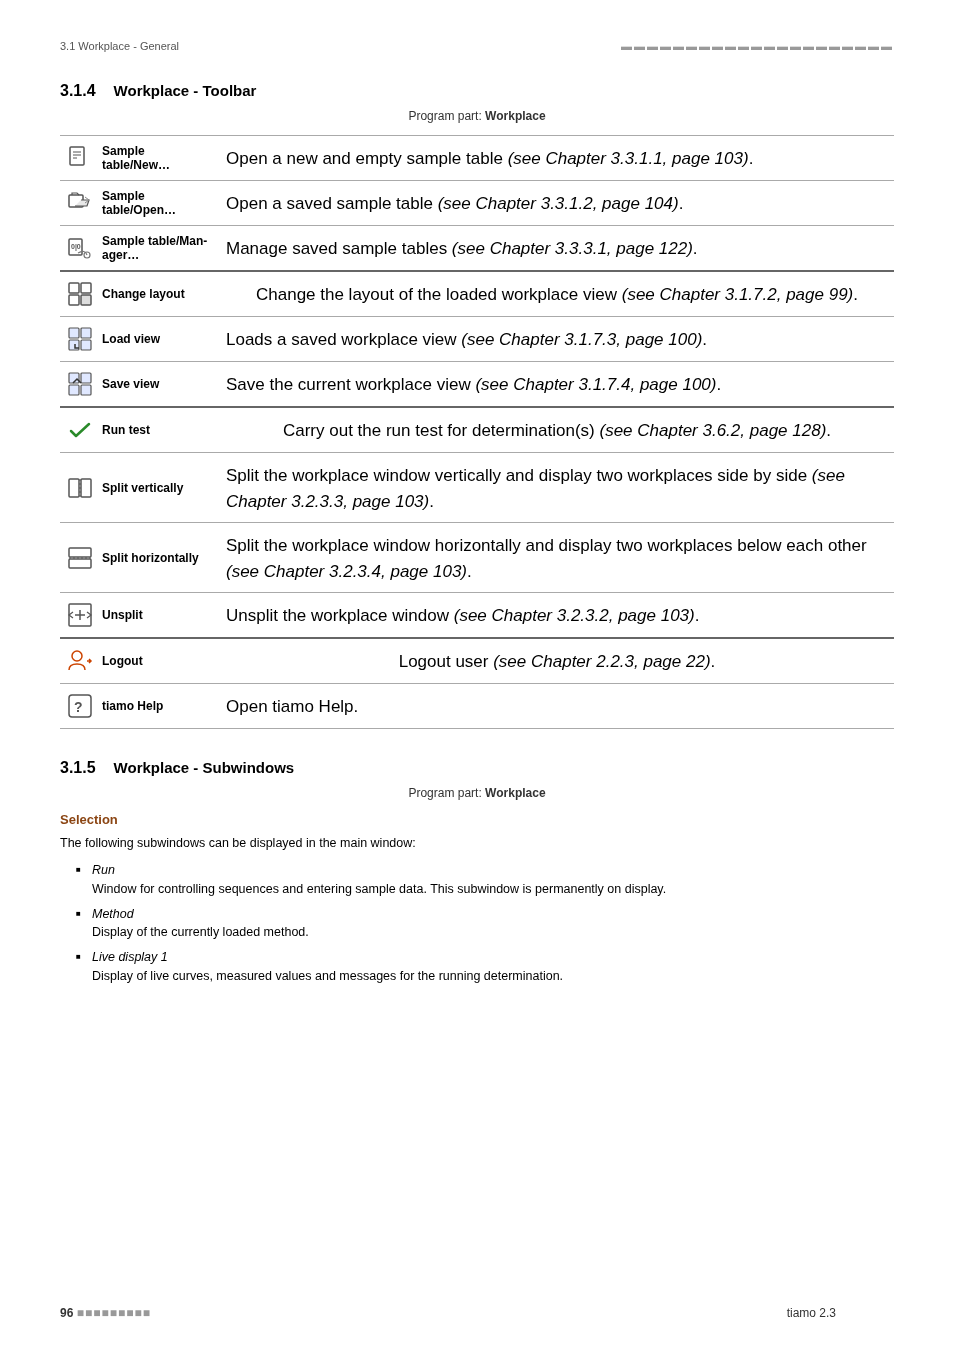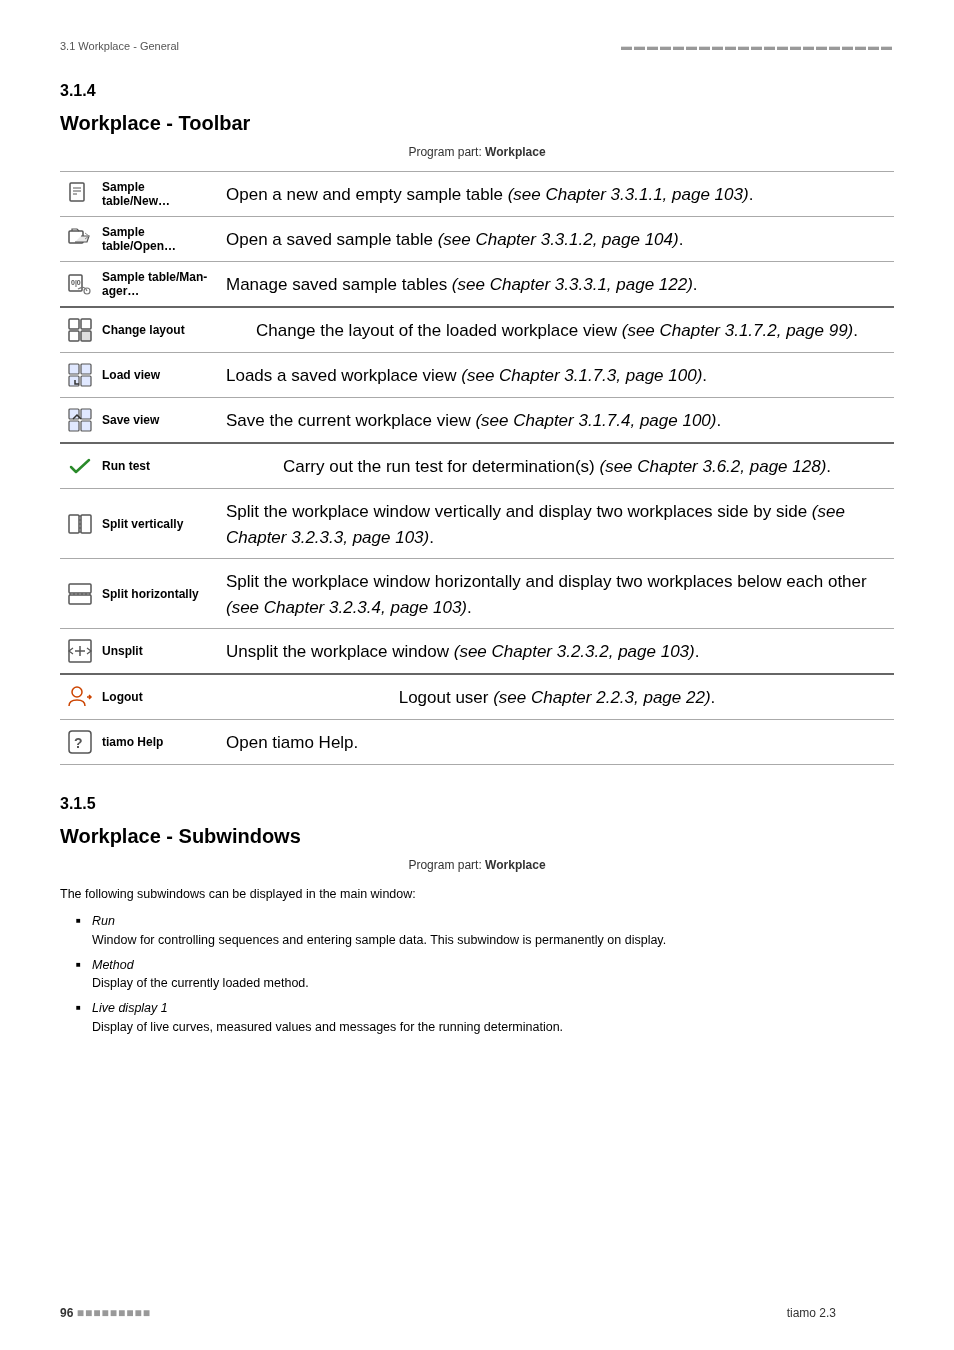--- a/index.html
+++ b/index.html
@@ -18,34 +18,33 @@
       align-items: center;
       margin-bottom: 30px;
       font-size: 11px;
       color: #555;
     }
     .page-header-dots {
       letter-spacing: 2px;
       color: #999;
     }
     .section-title {
-      font-size: 20px;
+      font-size: 15px;
       font-weight: bold;
       margin-bottom: 4px;
     }
     .section-number {
       font-size: 16px;
       font-weight: bold;
     }
     .section-header {
       display: flex;
-      gap: 12px;
+      gap: 18px;
       align-items: baseline;
       margin-bottom: 6px;
-      flex-direction: column;
     }
     .program-part {
       text-align: center;
       font-size: 12px;
       margin-bottom: 12px;
       color: #333;
     }
     .program-part b { font-weight: bold; }
 
     
@@ -413,20 +412,21 @@
 
 <div class="section-315">
   <div class="section-header">
     <span class="section-number">3.1.5</span>
     <span class="section-title">Workplace - Subwindows</span>
   </div>
   <div class="program-part">
     <span>Program part:</span> <b>Workplace</b>
   </div>
 
+  <div class="sub-heading">Selection</div>
   <div class="body-text">The following subwindows can be displayed in the main window:</div>
 
   <ul class="bullet-list">
     <li>
       <i>Run</i><br>
       <span>Window for controlling sequences and entering sample data. This subwindow is permanently on display.</span>
     </li>
     <li>
       <i>Method</i><br>
       <span>Display of the currently loaded method.</span>

